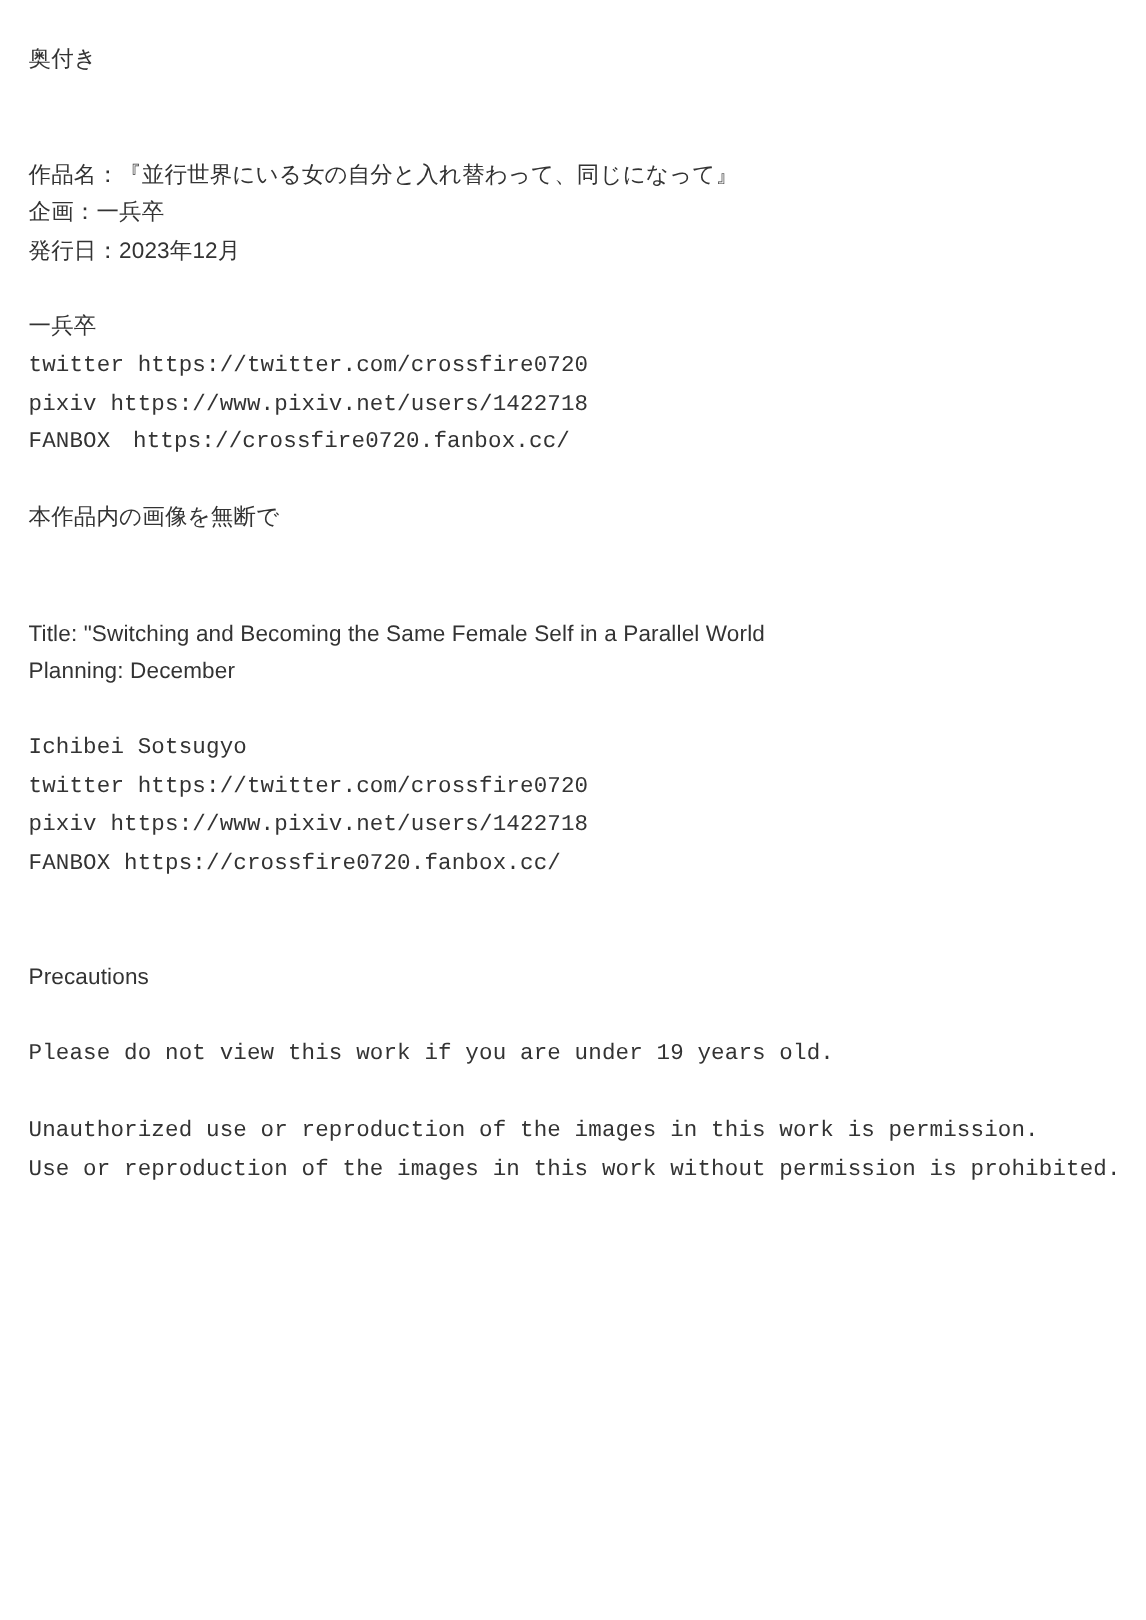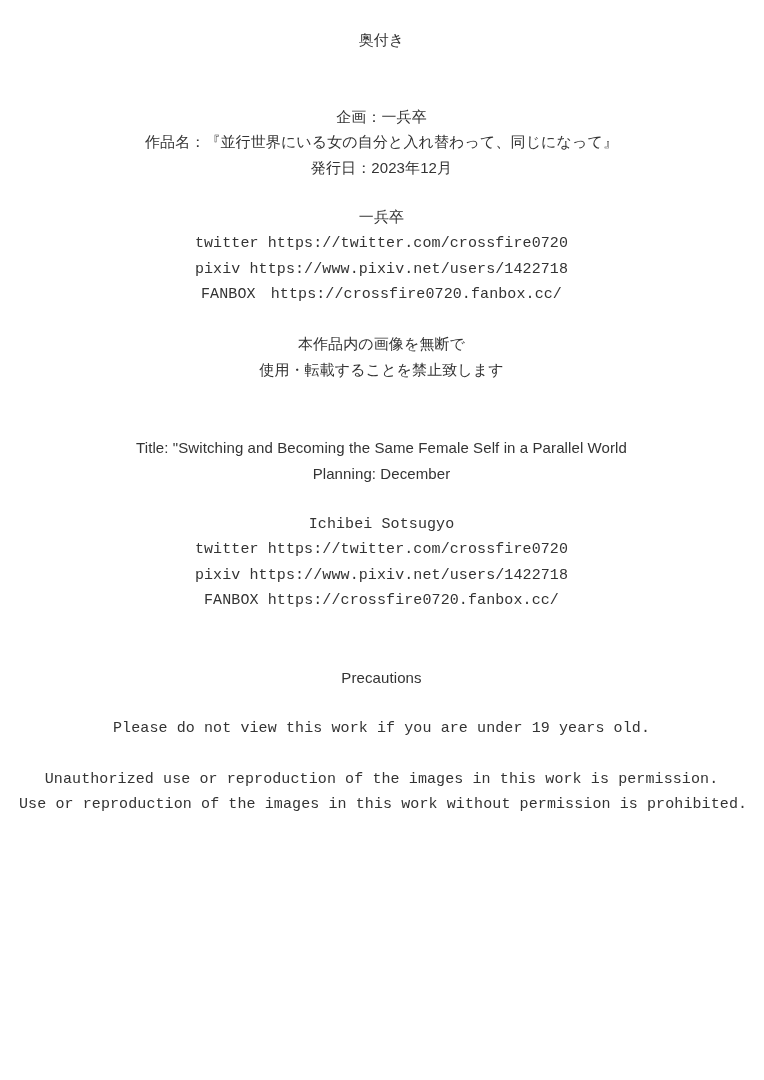--- a/index.html
+++ b/index.html
@@ -1,15 +1,15 @@
 <!DOCTYPE html>
 <html><head>
 <meta charset="utf-8">
 <style>
-  * { margin: 0; padding: 0; box-sizing: border-box; text-align: center; }
+  * { margin: 0; padding: 0; box-sizing: border-box; }
   html, body {
     width: 764px;
     background: #ffffff;
   }
   body {
     height: 1080px;
     font-family: "Liberation Sans", "DejaVu Sans", sans-serif;
     color: #333333;
     overflow: hidden;
   }
@@ -32,37 +32,36 @@
 </head>
 <body>
 
 <div class="page">
 
   <div>
     <p class="line">奥付き</p>
   </div>
 
   <div class="gap-2">
+    <p class="line">作品名：『並行世界にいる女の自分と入れ替わって、同じになって』</p>
     <p class="line">企画：一兵卒</p>
-    <p class="line">作品名：『並行世界にいる女の自分と入れ替わって、同じになって』</p>
     <p class="line">発行日：2023年12月</p>
   </div>
 
   <div class="gap-1">
     <p class="line">一兵卒</p>
     <p class="line">twitter https://twitter.com/crossfire0720</p>
     <p class="line">pixiv https://www.pixiv.net/users/1422718</p>
     <p class="line">FANBOX　https://crossfire0720.fanbox.cc/</p>
   </div>
 
 
 
   <div class="gap-1">
     <p class="line">本作品内の画像を無断で</p>
-    <p class="line">使用・転載することを禁止致します</p>
   </div>
 
   <div class="gap-2">
     <p class="line">Title: "Switching and Becoming the Same Female Self in a Parallel World</p>
     <p class="line">Planning: December</p>
   </div>
 
   <div class="gap-1">
     <p class="line">Ichibei Sotsugyo</p>
     <p class="line">twitter https://twitter.com/crossfire0720</p>

